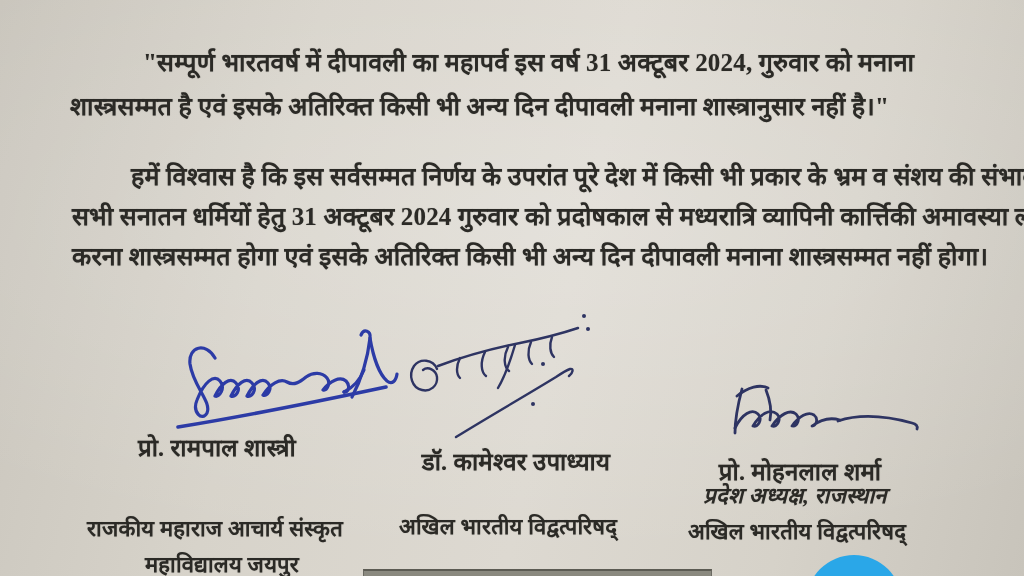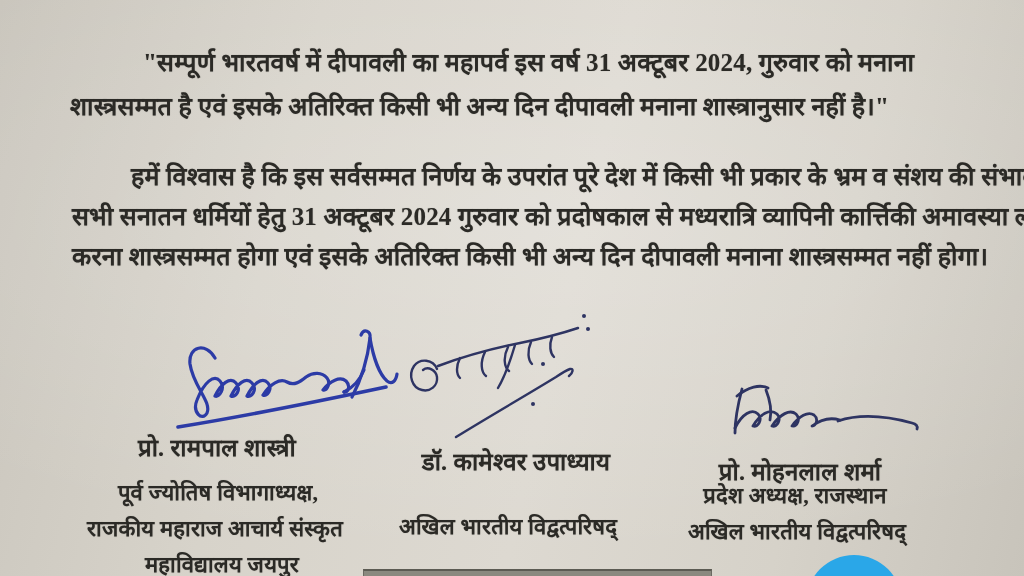--- a/index.html
+++ b/index.html
@@ -84,27 +84,26 @@
       <path d="M735,428 C742,414 752,408 758,414 C763,419 758,428 753,426
                C760,414 770,408 777,414 C782,419 777,428 772,426
                C780,414 790,409 796,414 C801,419 797,427 792,426
                C799,416 808,411 814,415 C819,419 816,426 812,426
                C820,420 830,417 840,420"></path>
       <path d="M838,421 C862,413 890,417 912,423 C916,424 918,426 917,429"></path>
     </g>
   </svg>
 
   <div class="txt name-line center" style="left:217px;top:430px;">प्रो. रामपाल शास्त्री</div>
-  <div class="txt title-line center" style="left:218px;top:476px;">पूर्व ज्योतिष विभागाध्यक्ष,</div>
   <div class="txt title-line center" style="left:215px;top:512px;">राजकीय महाराज आचार्य संस्कृत</div>
   <div class="txt title-line center" style="left:222px;top:548px;">महाविद्यालय जयपुर</div>
 
   <div class="txt name-line center" style="left:516px;top:428px;margin-top:16px;">डॉ. कामेश्वर उपाध्याय</div>
   <div class="txt title-line center" style="left:508px;top:510px;">अखिल भारतीय विद्वत्परिषद्</div>
 
   <div class="txt name-line center" style="left:800px;top:438px;margin-top:16px;">प्रो. मोहनलाल शर्मा</div>
-  <div class="txt title-line center" style="left:795px;top:479px;">प्रदेश अध्यक्ष, राजस्थान</div>
+  <div class="txt title-line center" style="left:795px;top:479px;font-style:italic;">प्रदेश अध्यक्ष, राजस्थान</div>
   <div class="txt title-line center" style="left:797px;top:515px;">अखिल भारतीय विद्वत्परिषद्</div>
 
   <div class="bottom-box-edge"></div>
   <div class="blue-circle" style="background:#2aa7e8;"></div>
 
 </div>
 
 </body></html>

